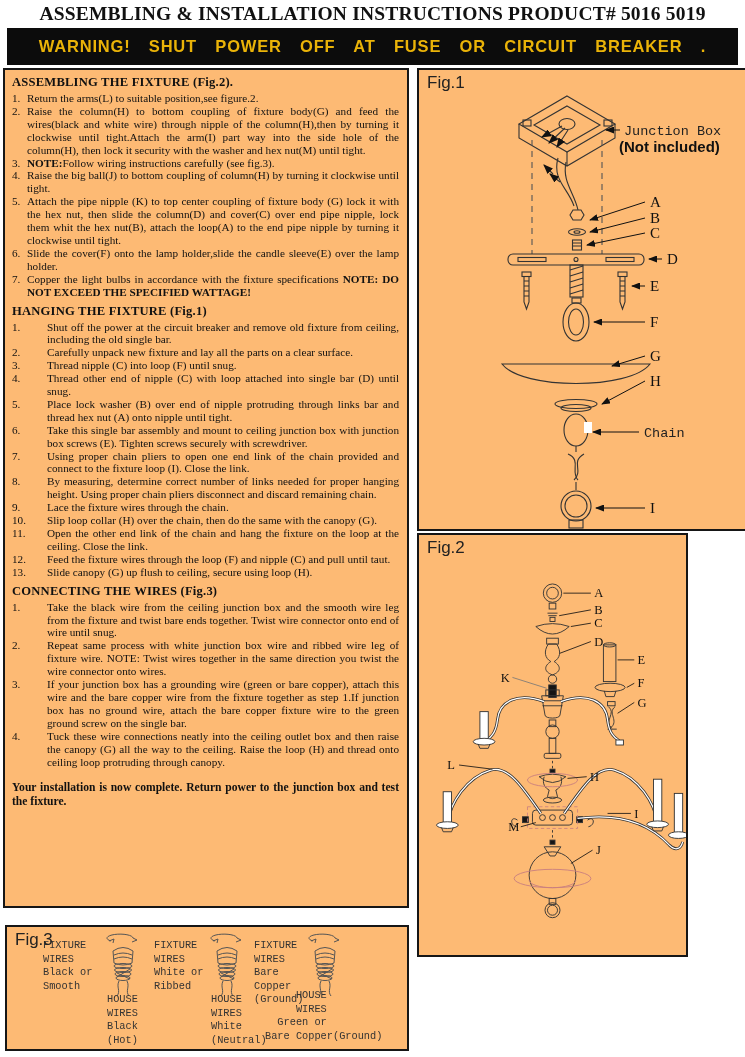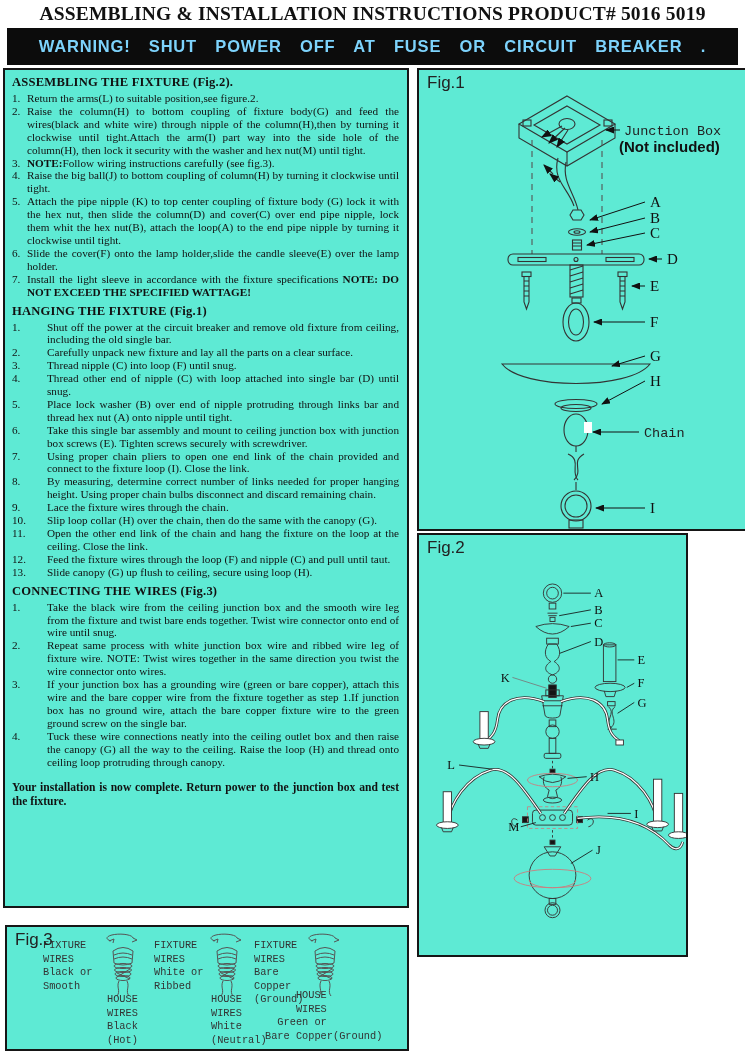--- a/index.html
+++ b/index.html
@@ -1,24 +1,24 @@
 <!DOCTYPE html>
 <html><head>
 <meta charset="utf-8">
 <style>
   html,body{margin:0;padding:0;background:#fff;}
   body{width:745px;height:1057px;position:relative;overflow:hidden;
        font-family:"Liberation Serif",serif;color:#111;}
   .title{position:absolute;top:3px;left:0;width:745px;text-align:center;
          font-size:19.5px;letter-spacing:.2px;font-weight:bold;}
   .warnbar{position:absolute;top:28px;left:7px;width:731px;height:37px;
-           background:#0c0c0c;color:#7dd3fc;display:flex;align-items:center;justify-content:center;
+           background:#0c0c0c;color:#eab308;display:flex;align-items:center;justify-content:center;
            font-family:"Liberation Sans",sans-serif;font-weight:bold;font-size:16.5px;
            letter-spacing:.8px;word-spacing:13px;}
-  .box{position:absolute;border:2px solid #161616;background:#5eead4;box-sizing:border-box;}
+  .box{position:absolute;border:2px solid #161616;background:#fdba74;box-sizing:border-box;}
   #leftcol{left:3px;top:68px;width:406px;height:840px;padding:5px 8px 4px 7px;}
   #fig1{left:417px;top:68px;width:378px;height:463px;}
   #fig2{left:417px;top:533px;width:271px;height:424px;}
   #fig3{left:5px;top:925px;width:404px;height:126px;}
   .figlabel{position:absolute;top:3px;left:8px;font-family:"Liberation Sans",sans-serif;
             font-size:17px;color:#222;z-index:3;}
   .figsvg{position:absolute;left:0;top:0;width:100%;height:100%;}
   h3{font-size:12.6px;margin:5px 0 2px 0;letter-spacing:.2px;}
   #leftcol h3:first-child{margin-top:0;}
   ol{margin:0;padding:0;list-style:none;text-align:justify;}
@@ -43,33 +43,33 @@
 
 <div class="box" id="leftcol">
   <h3>ASSEMBLING THE FIXTURE (Fig.2).</h3>
   <ol class="tight">
     <li><span>Return the arms(L) to suitable position,see figure.2.</span></li>
     <li><span>Raise the column(H) to bottom coupling of fixture body(G) and feed the wires(black and white wire) through nipple of the column(H),then by turning it clockwise until tight.Attach the arm(I) part way into the side hole of the column(H), then lock it security with the washer and hex nut(M) until tight.</span></li>
     <li><b>NOTE:</b><span>Follow wiring instructions carefully (see fig.3).</span></li>
     <li><span>Raise the big ball(J) to bottom coupling of column(H) by turning it clockwise until tight.</span></li>
     <li><span>Attach the pipe nipple (K) to top center coupling of fixture body (G) lock it with the hex nut, then slide the column(D) and cover(C) over end pipe nipple, lock them whit the hex nut(B), attach the loop(A) to the end pipe nipple by turning it clockwise until tight.</span></li>
     <li><span>Slide the cover(F) onto the lamp holder,slide the candle sleeve(E) over the lamp holder.</span></li>
-    <li><span>Install the light sleeve in accordance with the fixture specifications </span><b>NOTE: DO NOT EXCEED THE SPECIFIED WATTAGE!</b></li>
+    <li><span>Copper the light bulbs in accordance with the fixture specifications </span><b>NOTE: DO NOT EXCEED THE SPECIFIED WATTAGE!</b></li>
   </ol>
 
   <h3>HANGING THE FIXTURE (Fig.1)</h3>
   <ol class="wide">
     <li><span>Shut off the power at the circuit breaker and remove old fixture from ceiling, including the old single bar.</span></li>
     <li><span>Carefully unpack new fixture and lay all the parts on a clear surface.</span></li>
     <li><span>Thread nipple (C) into loop (F) until snug.</span></li>
     <li><span>Thread other end of nipple (C) with loop attached into single bar (D) until snug.</span></li>
     <li><span>Place lock washer (B) over end of nipple protruding through links bar and thread hex nut (A) onto nipple until tight.</span></li>
     <li><span>Take this single bar assembly and mount to ceiling junction box with junction box screws (E). Tighten screws securely with screwdriver.</span></li>
     <li><span>Using proper chain pliers to open one end link of the chain provided and connect to the fixture loop (I). Close the link.</span></li>
-    <li><span>By measuring, determine correct number of links needed for proper hanging height. Using proper chain bulbs disconnect and discard remaining chain.</span></li>
+    <li><span>By measuring, determine correct number of links needed for proper hanging height. Using proper chain pliers disconnect and discard remaining chain.</span></li>
     <li><span>Lace the fixture wires through the chain.</span></li>
     <li><span>Slip loop collar (H) over the chain, then do the same with the canopy (G).</span></li>
     <li><span>Open the other end link of the chain and hang the fixture on the loop at the ceiling. Close the link.</span></li>
     <li><span>Feed the fixture wires through the loop (F) and nipple (C) and pull until taut.</span></li>
     <li><span>Slide canopy (G) up flush to ceiling, secure using loop (H).</span></li>
   </ol>
 
   <h3>CONNECTING THE WIRES (Fig.3)</h3>
   <ol class="wide">
     <li><span>Take the black wire from the ceiling junction box and the smooth wire leg from the fixture and twist bare ends together. Twist wire connector onto end of wire until snug.</span></li>

